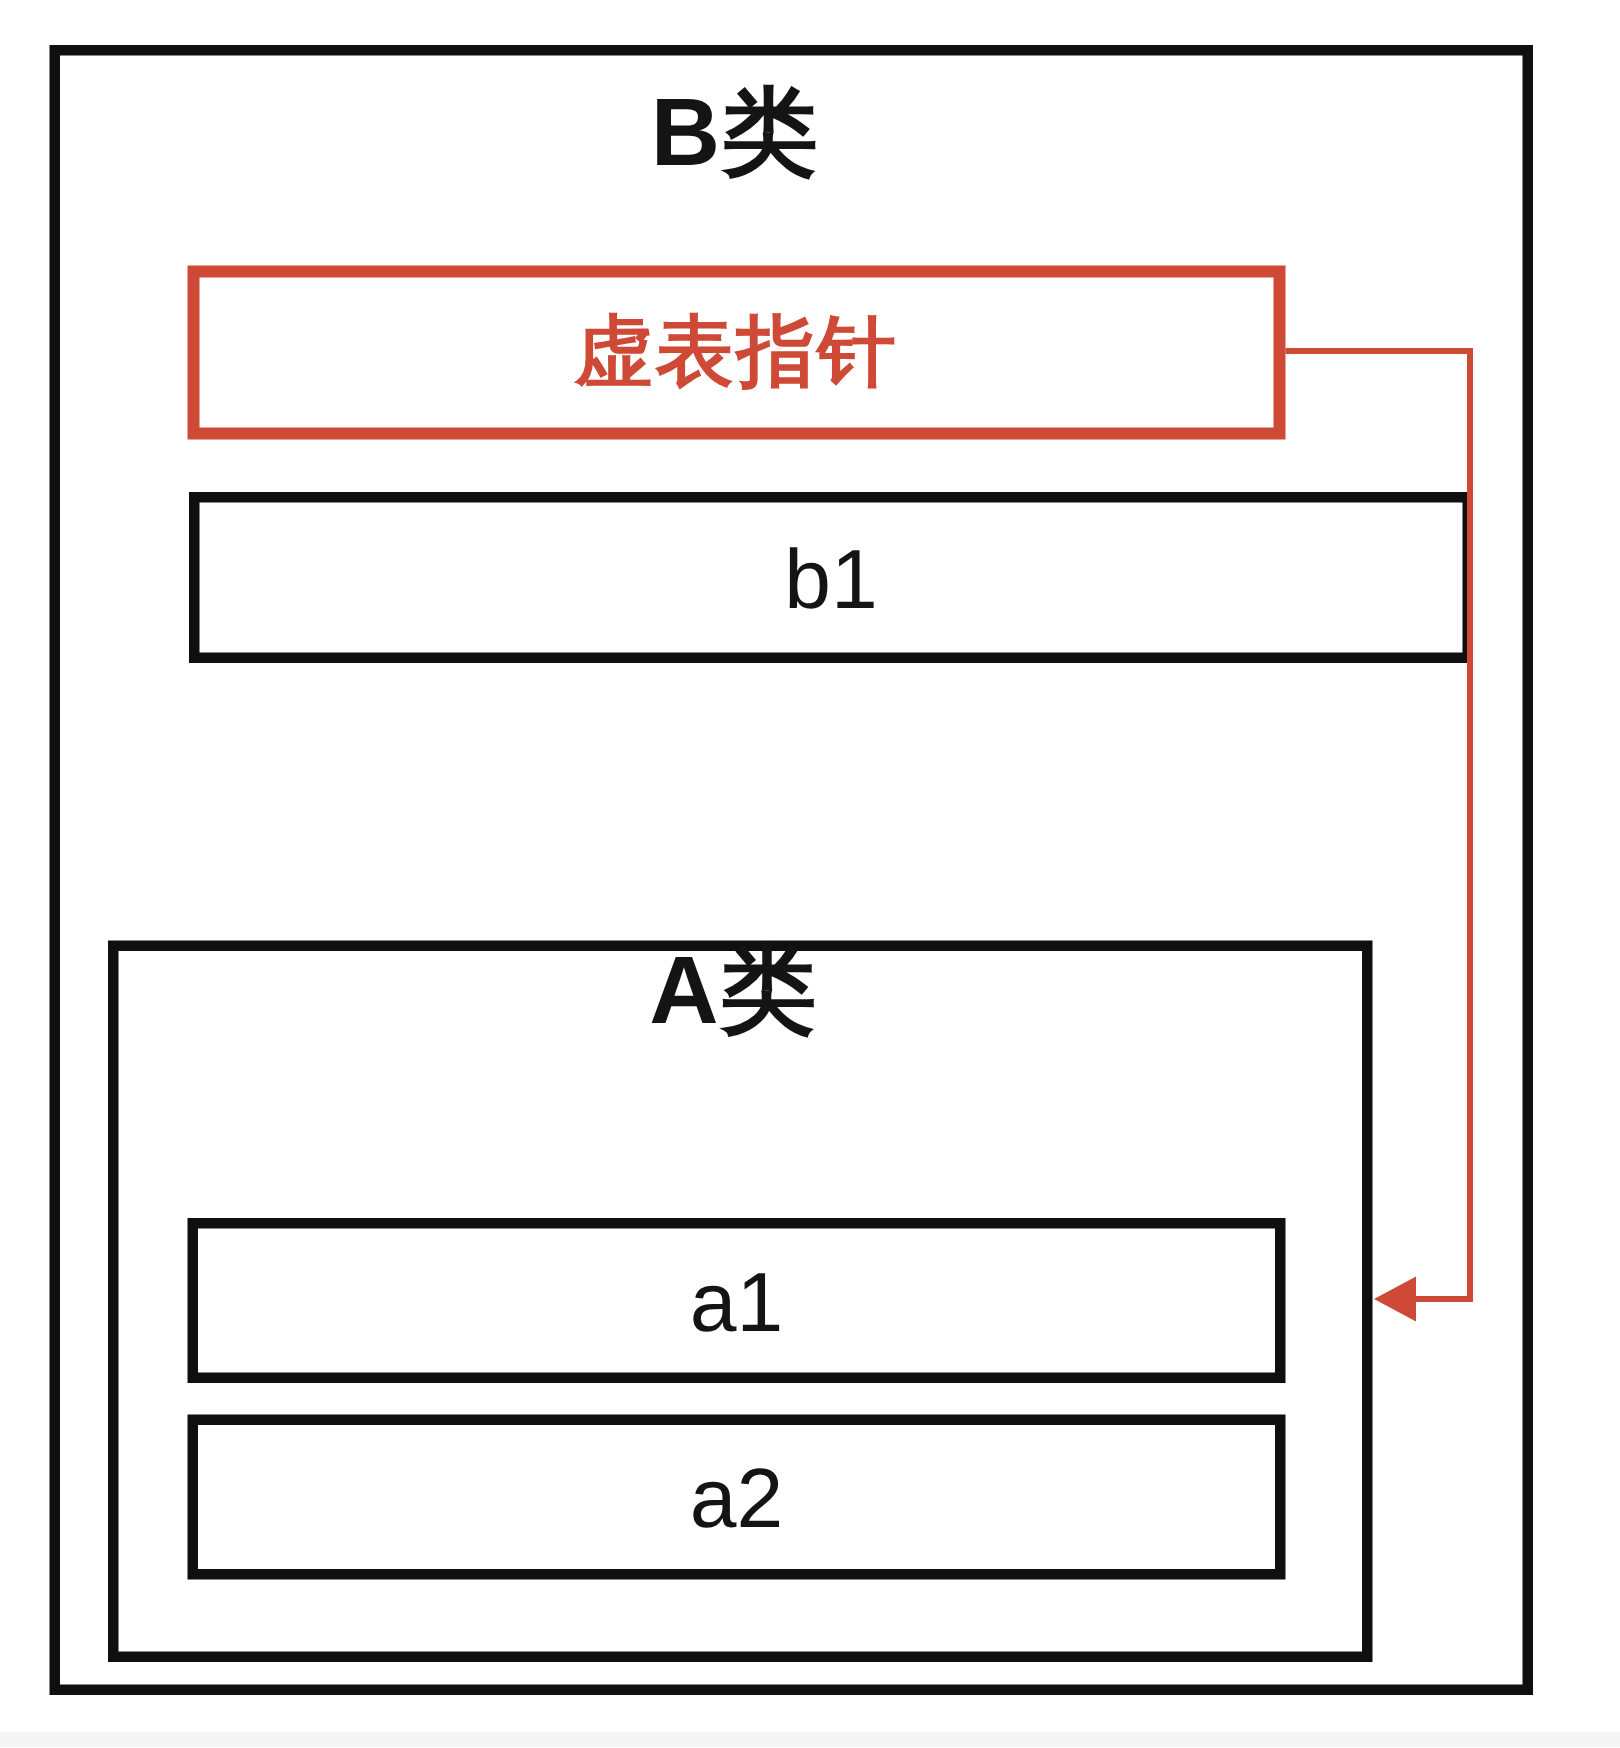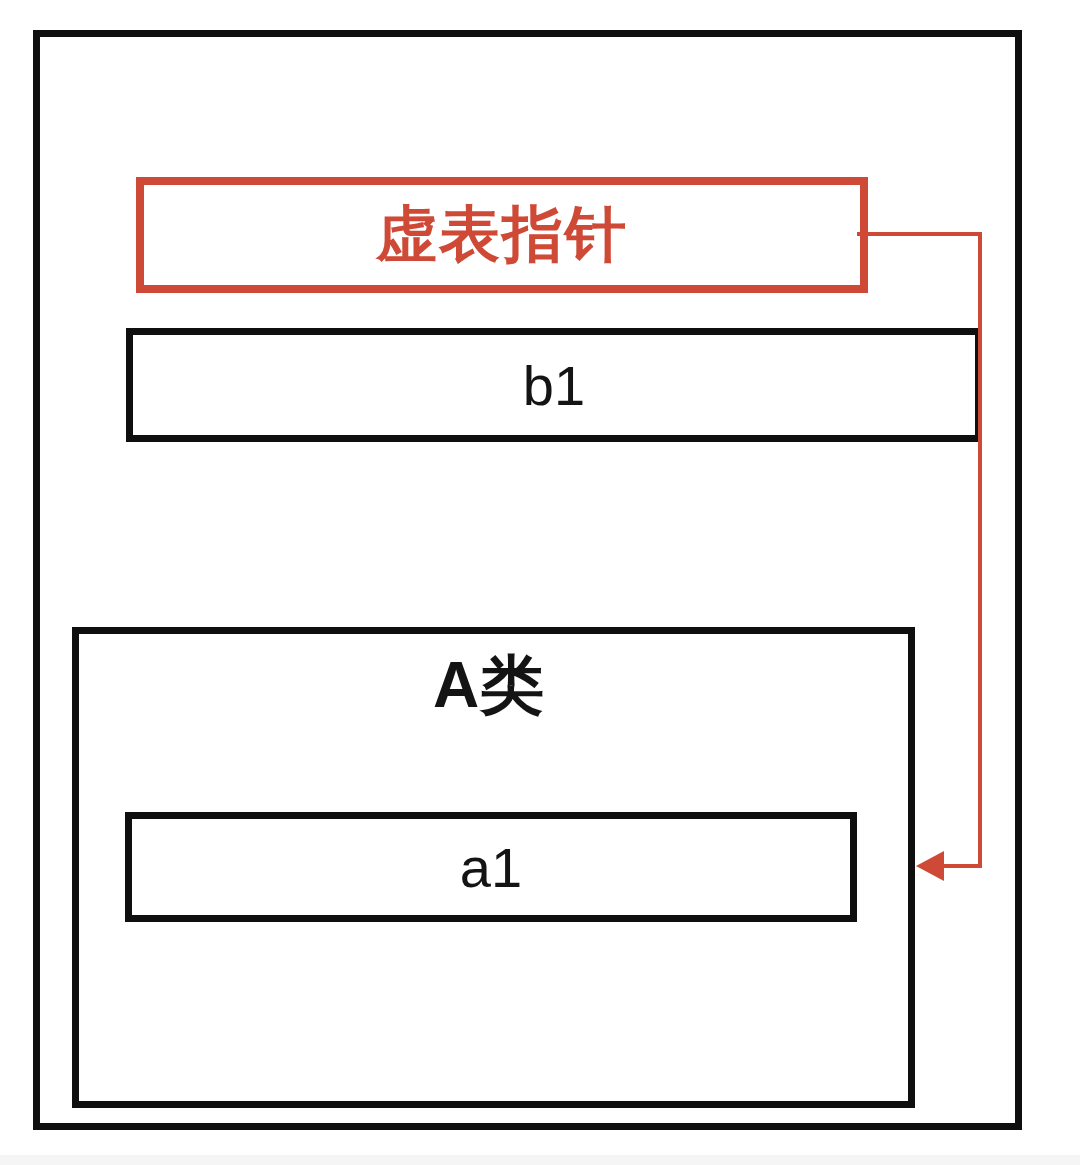--- a/index.html
+++ b/index.html
@@ -34,39 +34,39 @@
     position: absolute;
     text-align: center;
     font-size: 64px;
     font-weight: 600;
     letter-spacing: 1px;
     line-height: 80px;
     height: 80px;
     color: #141414;
   }
   .title-b { left: 40px; top: 48px;  width: 900px; }
-  .title-a { left: 39px; top: 645px; width: 900px; }
+  .title-a { left: 39px; top: 620px; width: 900px; }
   .cell {
     position: absolute;
     box-sizing: border-box;
     border: 7px solid #0f0f0f;
     display: flex;
     align-items: center;
     justify-content: center;
     font-size: 56px;
     font-weight: 400;
     color: #141414;
     background: #ffffff;
   }
   .vptr {
-    left: 136px; top: 177px;
+    left: 125px; top: 177px;
     width: 732px; height: 116px;
     border: 8px solid #cf4a36;
     color: #cf4a36;
-    font-size: 61px;
+    font-size: 52px;
     font-weight: 700;
     letter-spacing: 2px;
   }
   .cell-b1 { left: 126px; top: 328px; width: 856px; height: 114px; }
   .cell-b2 { left: 126px; top: 460px; width: 732px; height: 108px; }
   .cell-a1 { left: 125px; top: 812px; width: 732px; height: 110px; }
   .cell-a2 { left: 125px; top: 943px; width: 732px; height: 110px; }
   .arrow-overlay {
     position: absolute;
     left: 0; top: 0;
@@ -79,29 +79,31 @@
     width: 1080px; height: 10px;
     background: #f5f5f6;
   }
 </style>
 </head>
 <body>
 
 <div class="canvas">
 
   <div class="box outer-box"></div>
+  <div class="class-title title-b">B类</div>
 
   <div class="cell vptr">虚表指针</div>
 
   <div class="cell cell-b1">b1</div>
 
   <div class="box a-box"></div>
   <div class="class-title title-a">A类</div>
 
   <div class="cell cell-a1">a1</div>
+  <div class="cell cell-a2">a2</div>
 
   <svg class="arrow-overlay" viewBox="0 0 1080 1165" xmlns="http://www.w3.org/2000/svg">
     <path d="M 857 234 H 980 V 866 H 940" fill="none" stroke="#cf4a36" stroke-width="4"></path>
     <polygon points="916,866 944,851 944,881" fill="#cf4a36"></polygon>
   </svg>
 
   <div class="bottom-strip"></div>
 
 </div>
 

